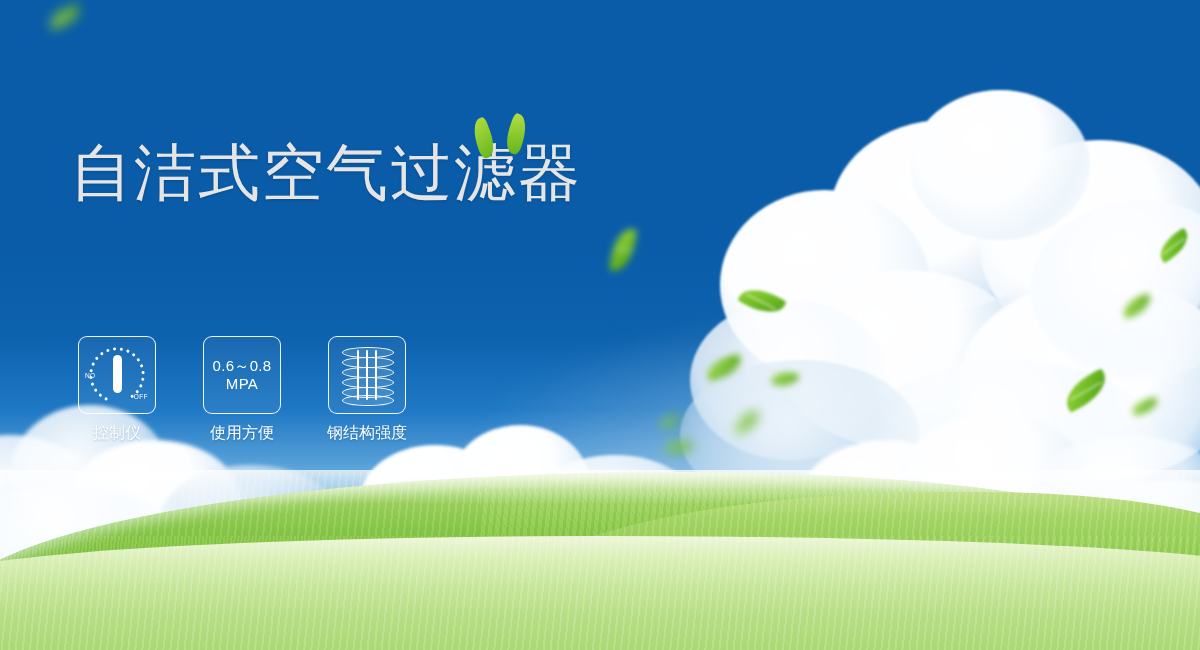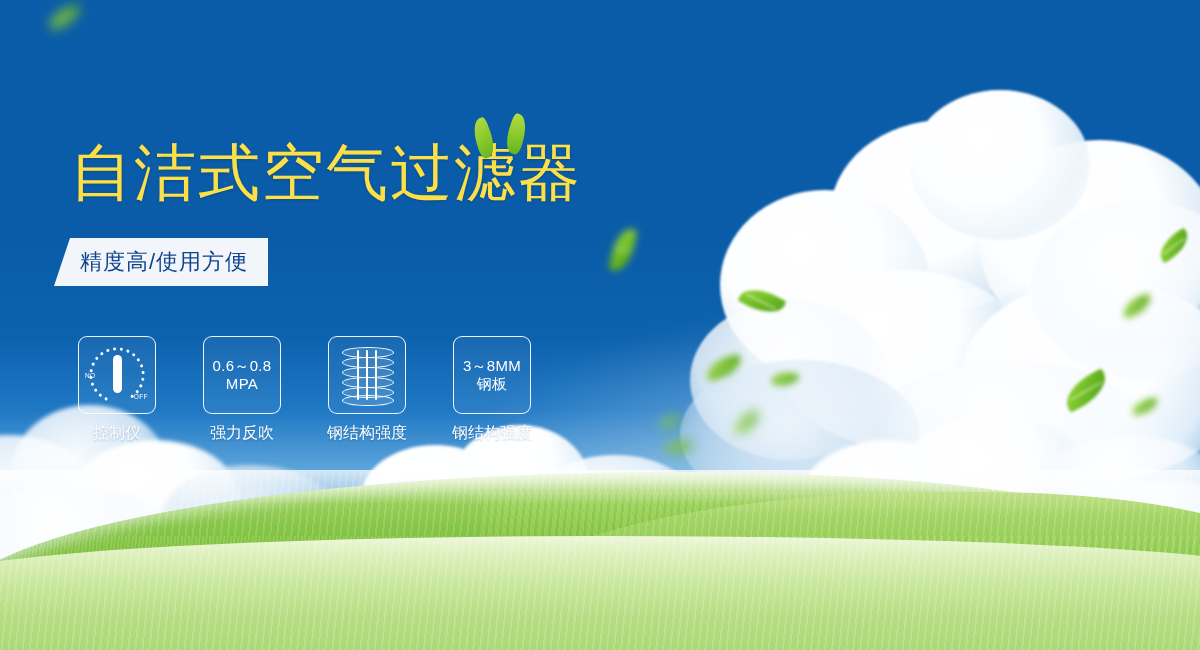--- a/index.html
+++ b/index.html
@@ -100,21 +100,21 @@
     background:rgba(255,255,255,.45);
     transform:rotate(-2deg);border-radius:2px;
   }
   .leaf.blur1{filter:blur(1.5px);}
   .leaf.blur2{filter:blur(3.5px);}
   .leaf.blur3{filter:blur(6px);opacity:.85;}
 
   
   #title{
     position:absolute;left:70px;top:142px;
-    font-size:62px;line-height:1;color:#fde047;
+    font-size:62px;line-height:1;color:#e5e5e5;
     letter-spacing:2px;font-weight:400;
     text-shadow:0 1px 3px rgba(0,0,0,.18);
     white-space:nowrap;
   }
   
   #sprout{position:absolute;left:472px;top:110px;width:70px;height:48px;}
   #sprout .sl{
     position:absolute;width:17px;height:40px;
     background:linear-gradient(160deg,#b5dd46 0%,#8fcd2e 45%,#63b31e 100%);
   }
@@ -320,21 +320,20 @@
       <span class="vein"></span>
     </div>
 
   <div id="title">自洁式空气过滤器</div>
   <div id="sprout">
     <span class="sl left"></span>
     <span class="sl right"></span>
   </div>
 
   <div id="subtitle-bar">
-    <div class="sub-right">精度高/使用方便</div>
   </div>
 
   <div id="features">
 
     <div class="feature">
       <div class="fbox">
         <div class="gauge">
           <span class="dot" style="transform:translate(-50%,-50%) rotate(205deg) translate(0,-26px);"></span>
           <span class="dot" style="transform:translate(-50%,-50%) rotate(220deg) translate(0,-26px);"></span>
           <span class="dot" style="transform:translate(-50%,-50%) rotate(235deg) translate(0,-26px);"></span>
@@ -362,43 +361,36 @@
         </div>
       </div>
       <div class="flabel">控制仪</div>
     </div>
 
     <div class="feature">
       <div class="fbox">
         <div class="ftext">0.6～0.8</div>
         <div class="ftext">MPA</div>
       </div>
-      <div class="flabel">强力反吹</div>
+      <div class="flabel">使用方便</div>
     </div>
 
     <div class="feature">
       <div class="fbox">
         <div class="coil">
           <span class="ring" style="top:0px;"></span>
           <span class="ring" style="top:10px;"></span>
           <span class="ring" style="top:20px;"></span>
           <span class="ring" style="top:30px;"></span>
           <span class="ring" style="top:40px;"></span>
           <span class="ring" style="top:48px;"></span>
           <span class="bar" style="left:15px;"></span>
           <span class="bar" style="left:24px;"></span>
           <span class="bar" style="left:33px;"></span>
         </div>
       </div>
       <div class="flabel">钢结构强度</div>
     </div>
 
-    <div class="feature">
-      <div class="fbox">
-        <div class="ftext">3～8MM</div>
-        <div class="ftext">钢板</div>
-      </div>
-      <div class="flabel">钢结构强度</div>
-    </div>
 
 
   </div>
 </div>
 
 </body></html>

